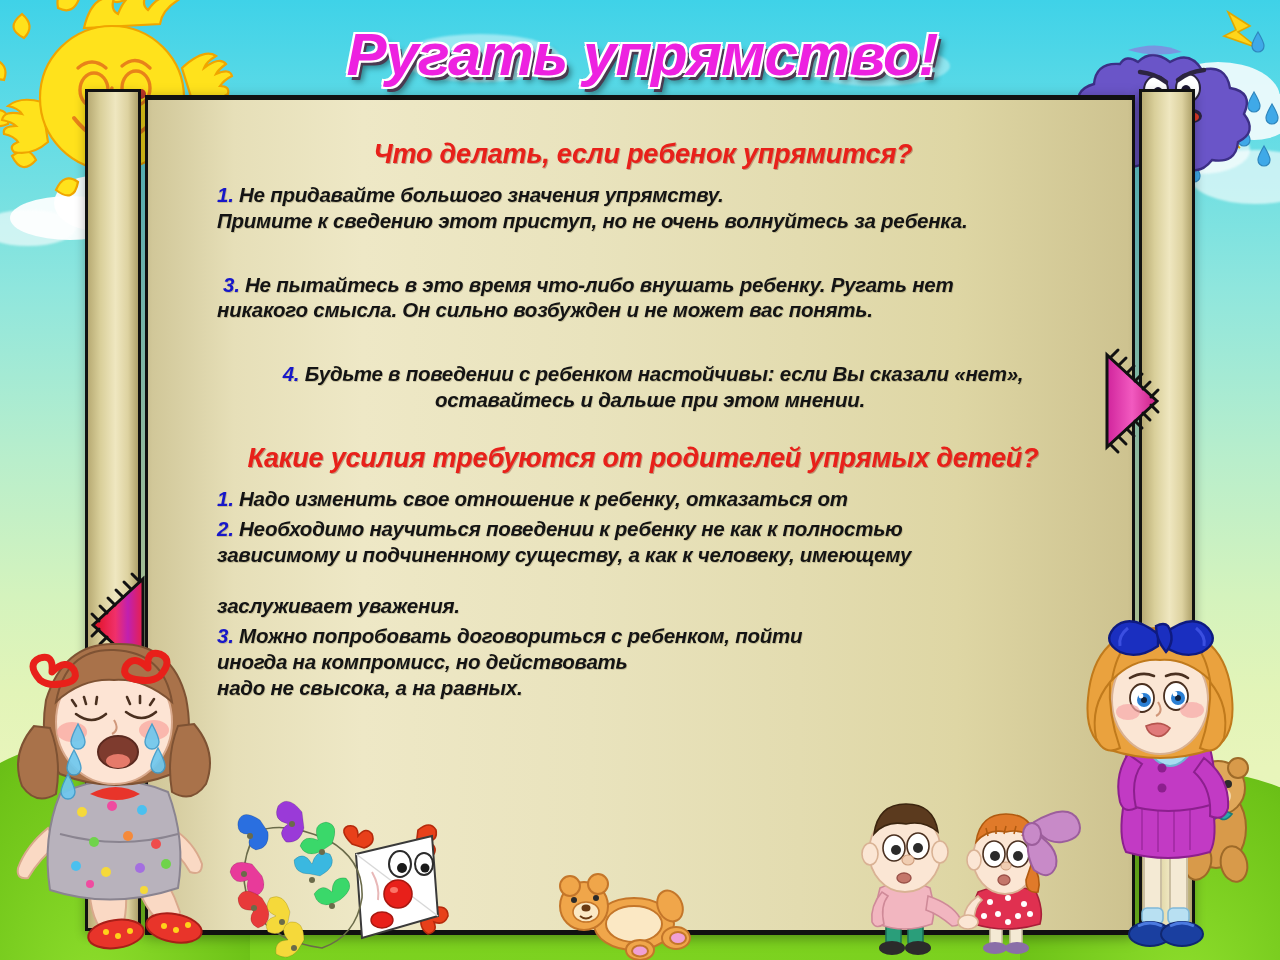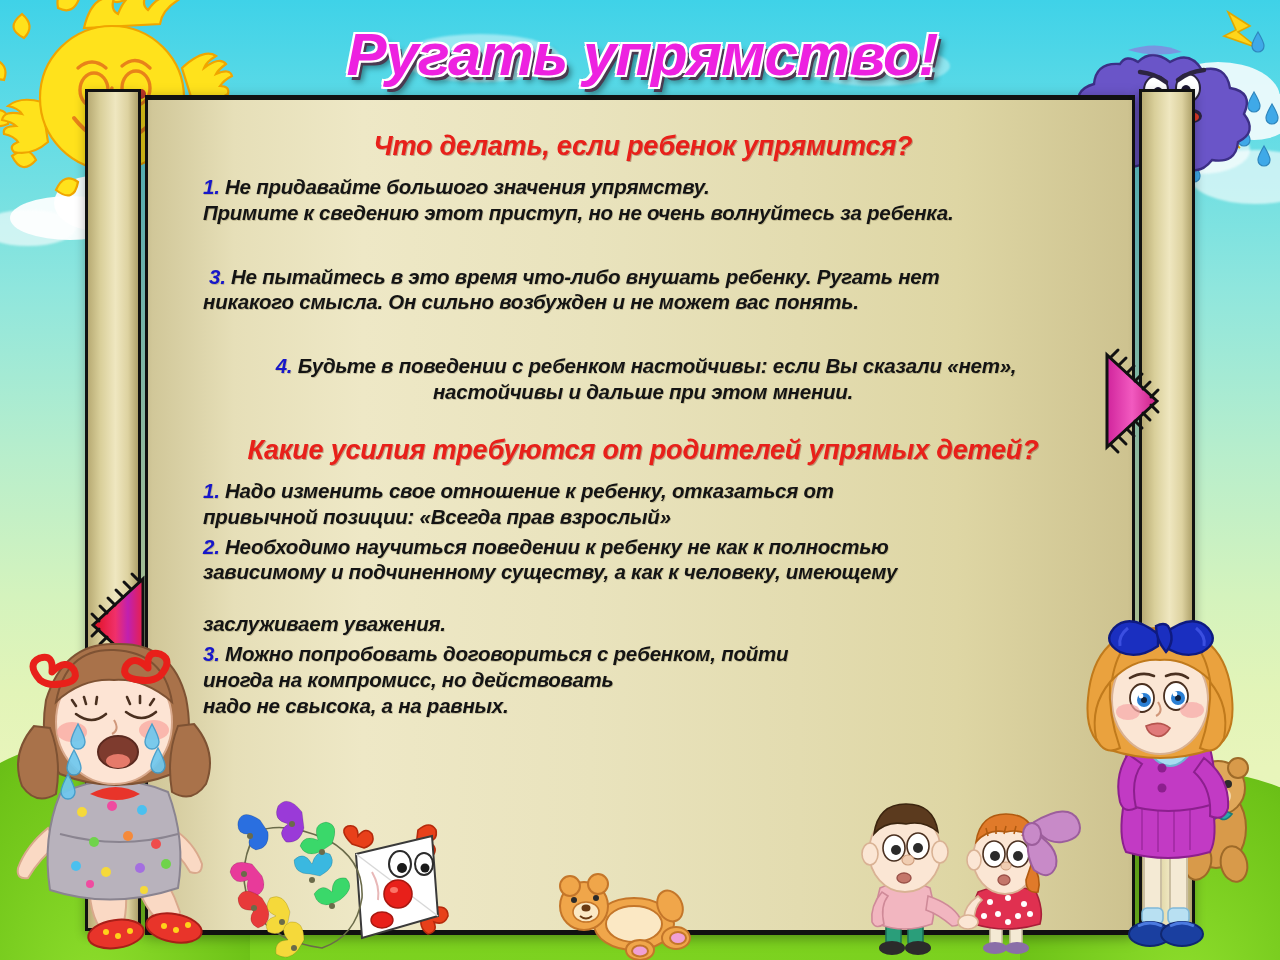--- a/index.html
+++ b/index.html
@@ -51,32 +51,33 @@
     box-shadow:0 4px 10px rgba(0,0,0,.3);
   }
   .roll.left{left:0;}
   .roll.right{right:0;}
 
   
   .patch{position:absolute;width:0;height:0;}
   .patch svg{display:block;overflow:visible;}
 
   
-  .content{position:absolute;left:118px;top:4px;width:880px;height:816px;}
+  .content{position:absolute;left:118px;top:12px;width:880px;height:816px;}
   .h-red{
     color:#e8201a;font-weight:bold;font-style:italic;text-align:center;
     text-shadow:1px 1px 0 rgba(120,20,10,.35);
     letter-spacing:-.2px;
   }
   #head1{font-size:27px;margin-top:32px;}
   #head2{font-size:27px;margin-top:0;}
   .para{
     color:#141414;font-weight:bold;font-style:italic;font-size:20.5px;
     line-height:1.26;letter-spacing:-.25px;
     text-shadow:.7px .7px 0 rgba(90,80,40,.25);
+    margin-left:14px;
   }
   .num{color:#1717c9;}
   .blk-left{text-align:left;}
   .blk-center{text-align:left;}
 
   
   #title{
     position:absolute;left:212px;top:18px;width:860px;height:76px;
     text-align:center;line-height:74px;
     font-size:60px;font-weight:bold;font-style:italic;
@@ -276,29 +277,28 @@
 
       <div class="para blk-left" style="margin-top:38px;padding-left:6px;">
         <span class="num">3.</span>
         <span>Не пытайтесь в это время что-либо внушать ребенку. Ругать нет</span><br>
         <span style="display:inline-block;margin-left:-6px;">никакого смысла. Он сильно возбужден и не может вас понять.</span>
       </div>
 
       <div class="para blk-left" style="margin-top:38px;padding-left:6px;text-align:center;">
         <span class="num">4.</span>
         <span>Будьте в поведении с ребенком настойчивы: если Вы сказали «нет»,</span><br>
-        <span style="display:inline-block;margin-left:-6px;">настойчивы и дальше при этом мнении.</span>
+        <span style="display:inline-block;margin-left:-6px;">оставайтесь и дальше при этом мнении.</span>
       </div>
 
       <div id="head2" class="h-red" style="margin-top:30px;">Какие усилия требуются от родителей упрямых детей?</div>
 
       <div class="para blk-center" style="margin-top:12px;">
         <span class="num">1.</span>
         <span>Надо изменить свое отношение к ребенку, отказаться от</span><br>
-        <span>привычной позиции: «Всегда прав взрослый»</span>
       </div>
 
       <div class="para blk-center" style="margin-top:4px;">
         <span class="num">2.</span>
         <span>Необходимо научиться поведении к ребенку не как к полностью</span><br>
         <span>зависимому и подчиненному существу, а как к человеку, имеющему</span><br>
         <br>
         <span>заслуживает уважения.</span>
       </div>
 

